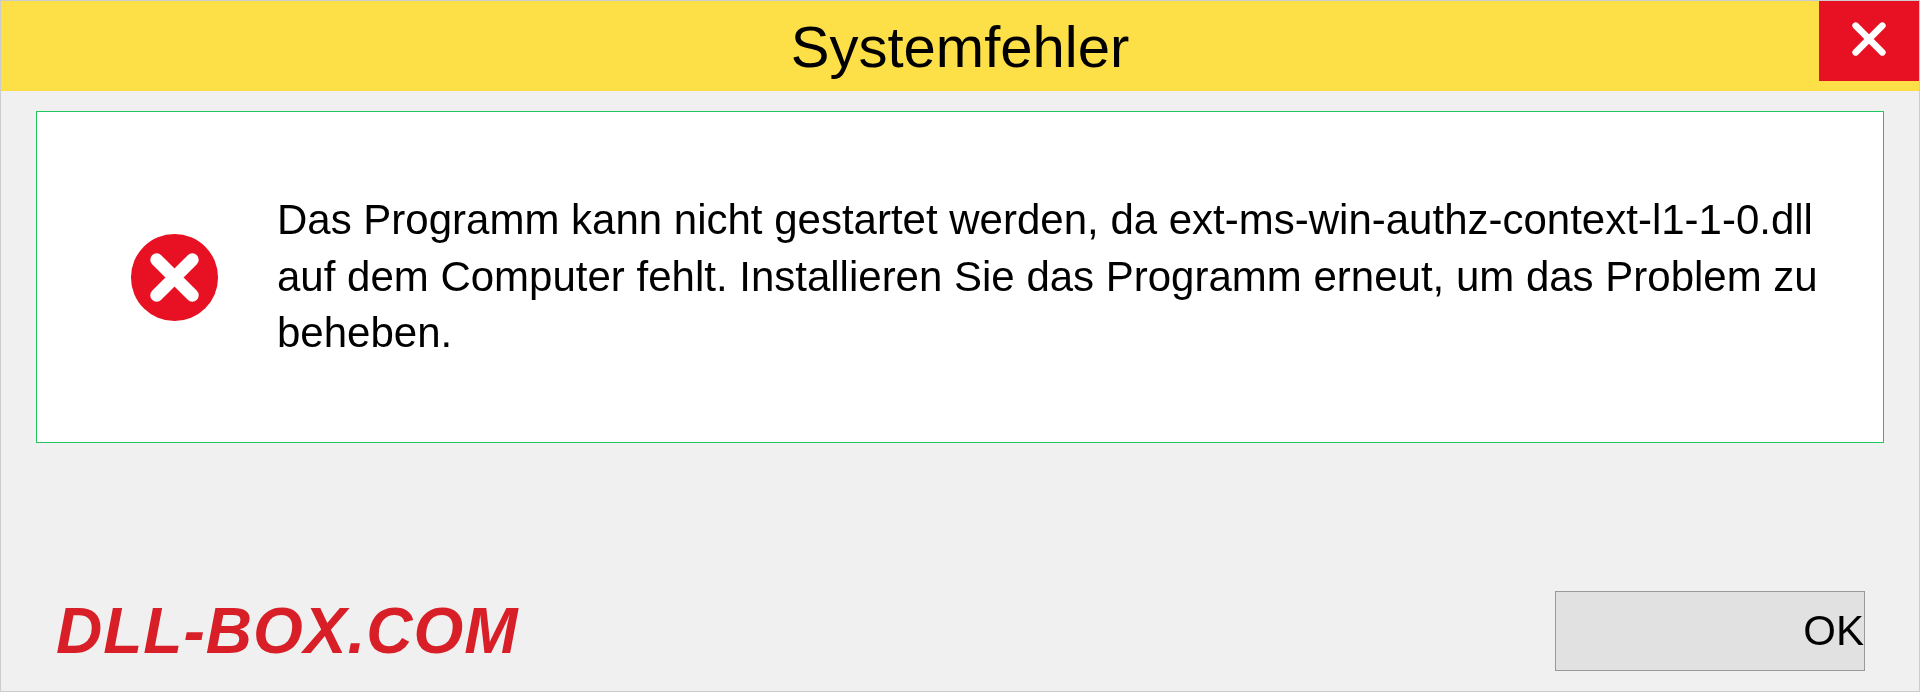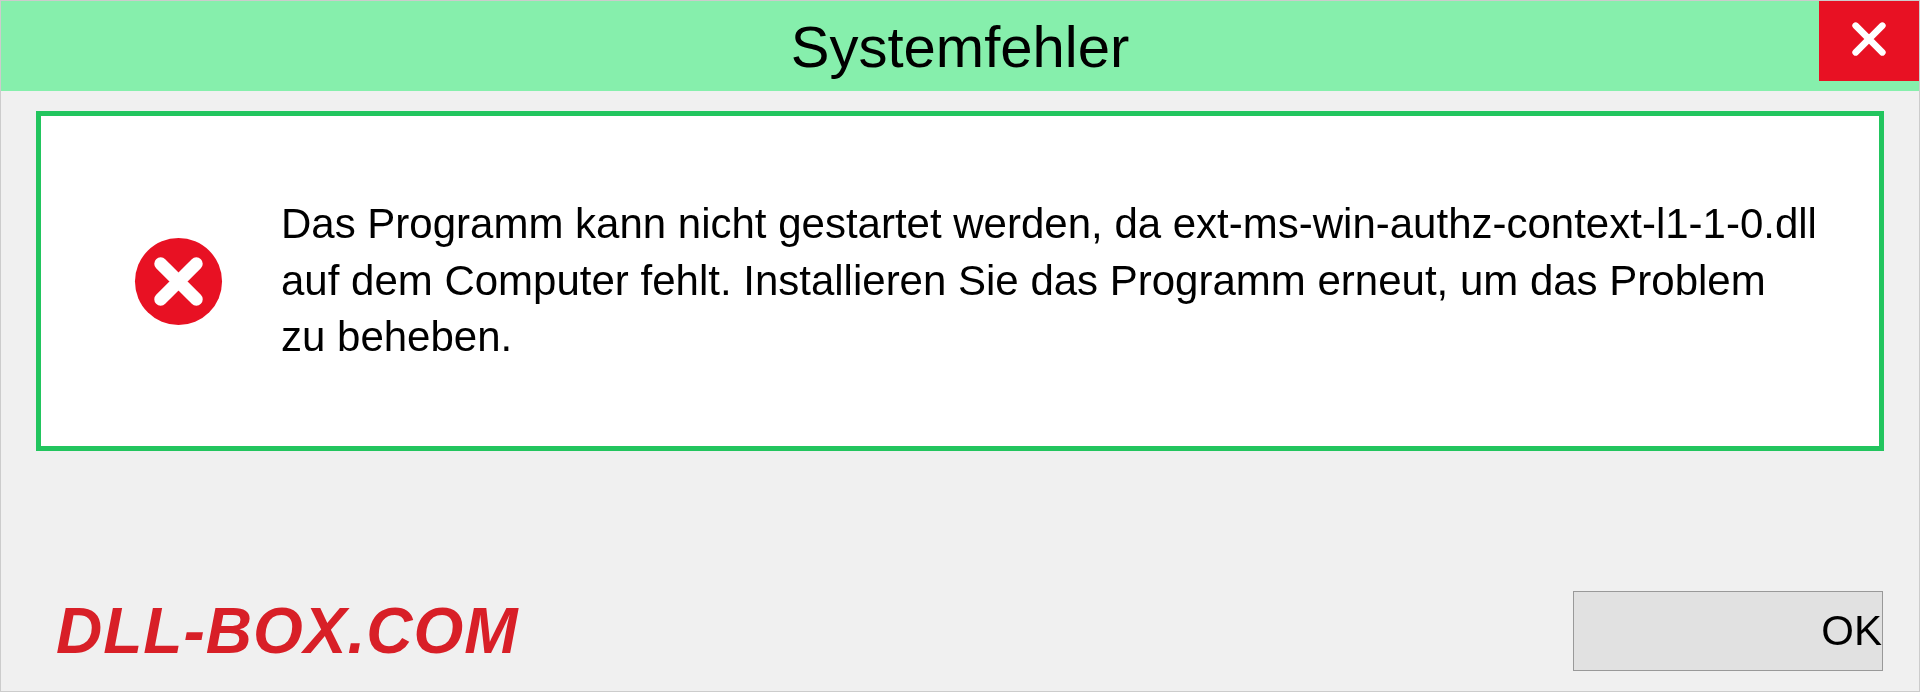--- a/index.html
+++ b/index.html
@@ -14,21 +14,21 @@
       background: #f0f0f0;
       position: relative;
       border: 1px solid #ccc;
     }
     .titlebar {
       height: 90px;
       display: flex;
       align-items: center;
       justify-content: center;
       position: relative;
-      background: #86efac;
+      background: #fde047;
     }
     .title {
       font-size: 58px;
       font-weight: normal;
       color: #000;
     }
     .close-btn {
       position: absolute;
       right: 0;
       top: 0;
@@ -40,21 +40,21 @@
       justify-content: center;
       cursor: pointer;
     }
     .close-btn svg {
       width: 40px;
       height: 40px;
     }
     .content-box {
       margin: 20px 35px 9px 35px;
       background: #fff;
-      border: 5px solid #22c55e;
+      border: 1px solid #22c55e;
       padding: 80px 60px 80px 90px;
       display: flex;
       align-items: center;
       gap: 55px;
     }
     .error-icon {
       flex-shrink: 0;
       width: 95px;
       height: 95px;
     }
@@ -64,21 +64,21 @@
       color: #000;
     }
     .footer {
       position: absolute;
       bottom: 20px;
       left: 0;
       right: 0;
       display: flex;
       align-items: center;
       justify-content: space-between;
-      padding: 0 36px 0 55px;
+      padding: 0 54px 0 55px;
     }
     .watermark {
       font-size: 64px;
       font-weight: 900;
       font-style: italic;
       color: #d81f27;
       letter-spacing: 1px;
     }
     .ok-btn {
       width: 310px;

